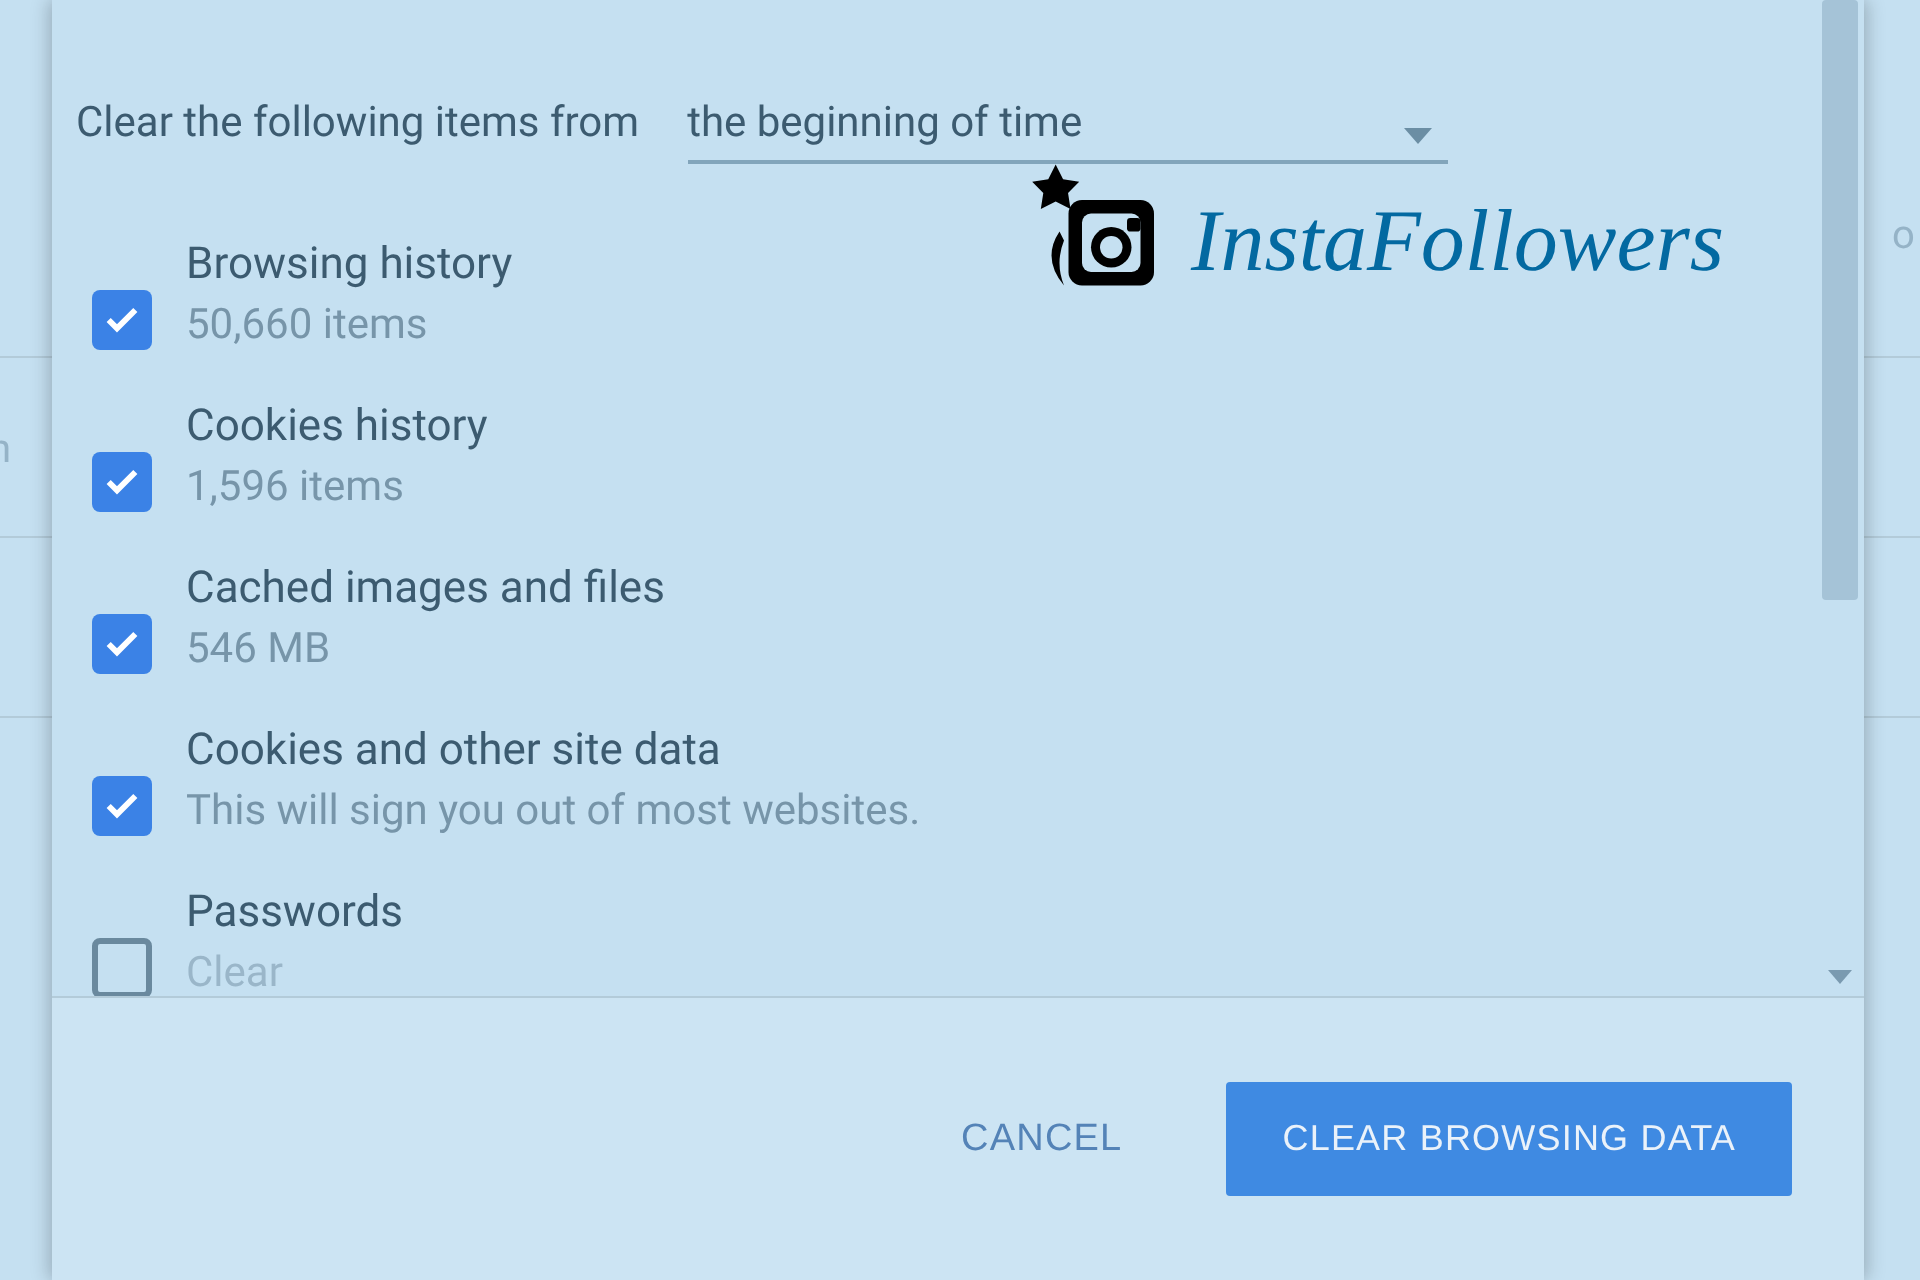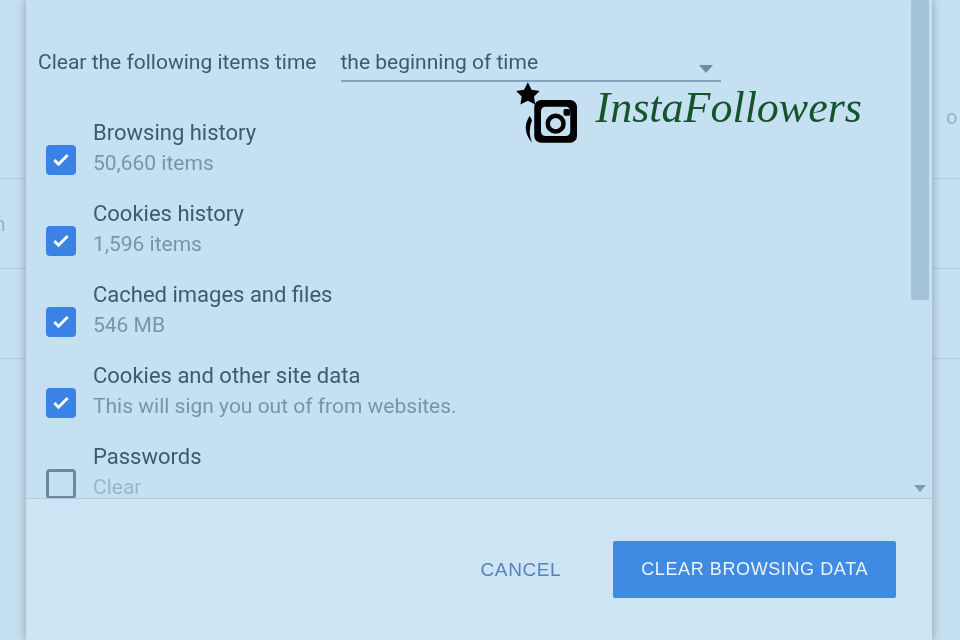--- a/index.html
+++ b/index.html
@@ -163,22 +163,23 @@
       border-radius: 2px;
       cursor: pointer;
       text-align: right;
     }
 
     .watermark {
       position: absolute;
       right: 70px;
       top: 82px;
       display: flex;
+      align-items: center;
       gap: 10px;
-      color: #14532d;
+      color: #0369a1;
       pointer-events: none;
     }
     .wm-icon svg { width: 72px; height: 72px; }
     .wm-text {
       font-family: "Brush Script MT", cursive;
       font-size: 44px;
       font-style: italic;
     }
   </style>
 </head>
@@ -192,21 +193,21 @@
   <div class="bg-line" style="top:178px"></div>
   <div class="bg-line" style="top:268px"></div>
   <div class="bg-line" style="top:358px"></div>
 </div>
 
 <div class="dialog">
 
   <div class="content">
 
     <div class="time-row">
-      <span class="time-label">Clear the following items time</span>
+      <span class="time-label">Clear the following items from</span>
       <div class="time-select">
         <span class="time-value">the beginning of time</span>
         <span class="dropdown-arrow"></span>
       </div>
     </div>
 
     <div class="item-row">
       <span class="cb checked">
         <svg viewBox="0 0 24 24">
             <path fill="none" stroke="#fff" stroke-width="3.5" d="M4 12 l5 5 l11 -11"></path>
@@ -243,21 +244,21 @@
     </div>
 
     <div class="item-row">
       <span class="cb checked">
         <svg viewBox="0 0 24 24">
             <path fill="none" stroke="#fff" stroke-width="3.5" d="M4 12 l5 5 l11 -11"></path>
           </svg>
       </span>
       <div class="item-text">
         <div class="item-title">Cookies and other site data</div>
-        <div class="item-sub">This will sign you out of from websites.</div>
+        <div class="item-sub">This will sign you out of most websites.</div>
       </div>
     </div>
 
     <div class="item-row" style="padding-bottom:0">
       <span class="cb unchecked"></span>
       <div class="item-text">
         <div class="item-title">Passwords</div>
         <div class="item-sub" style="opacity:.55">Clear</div>
       </div>
     </div>

